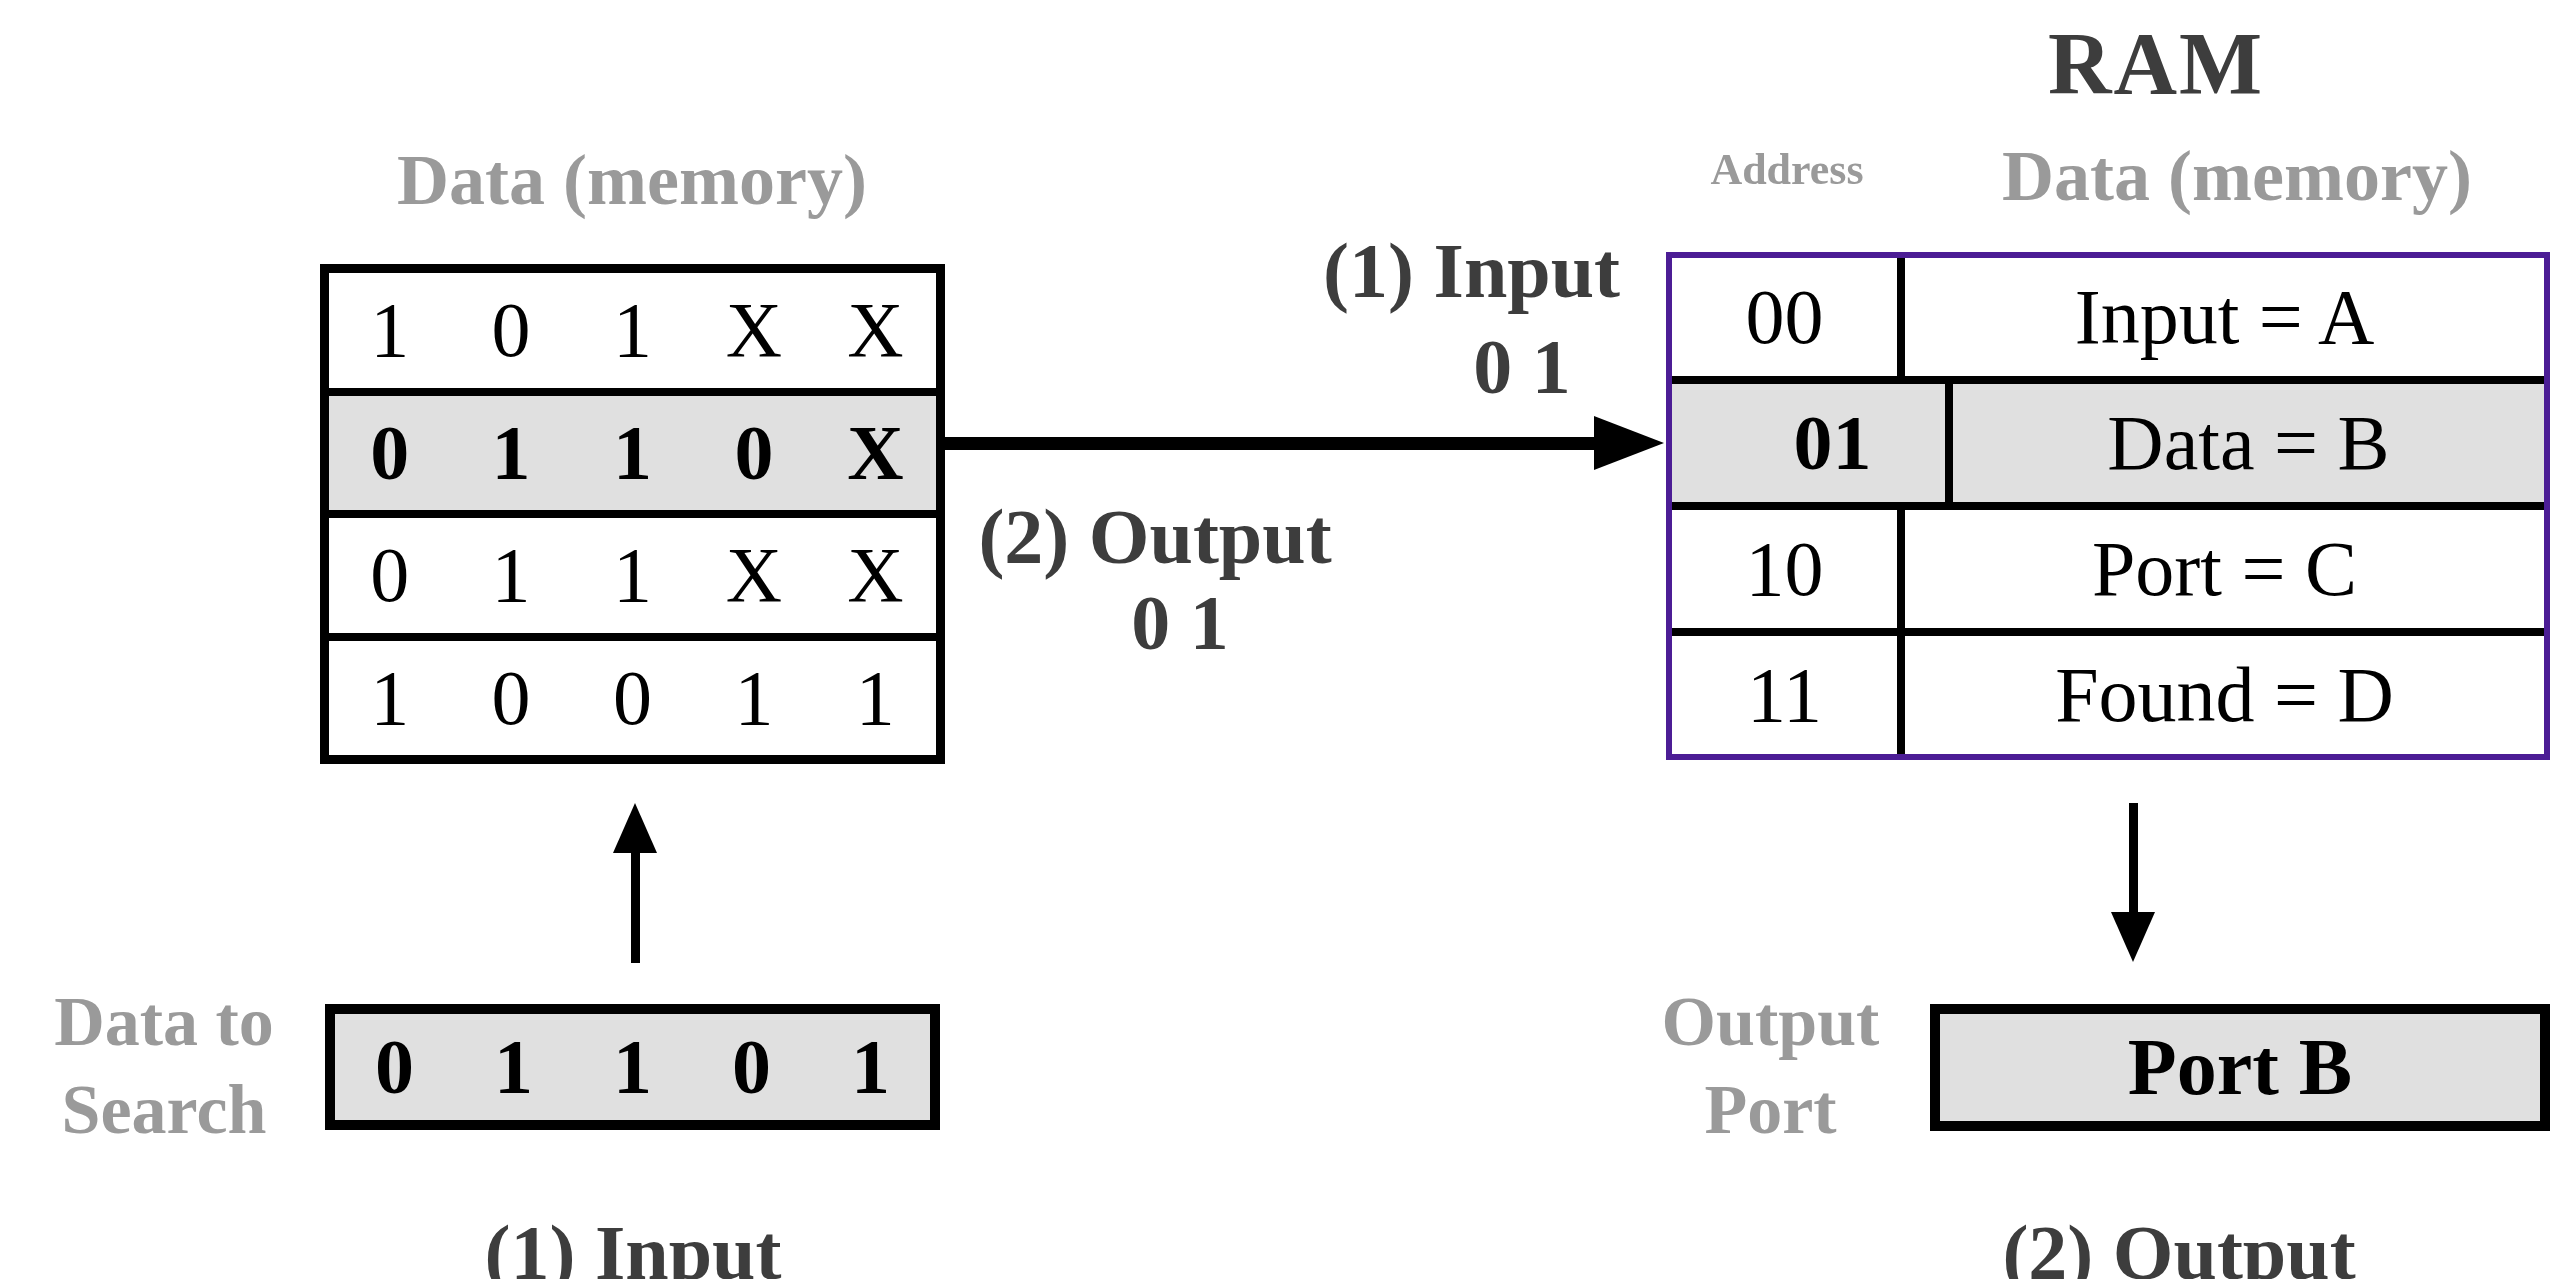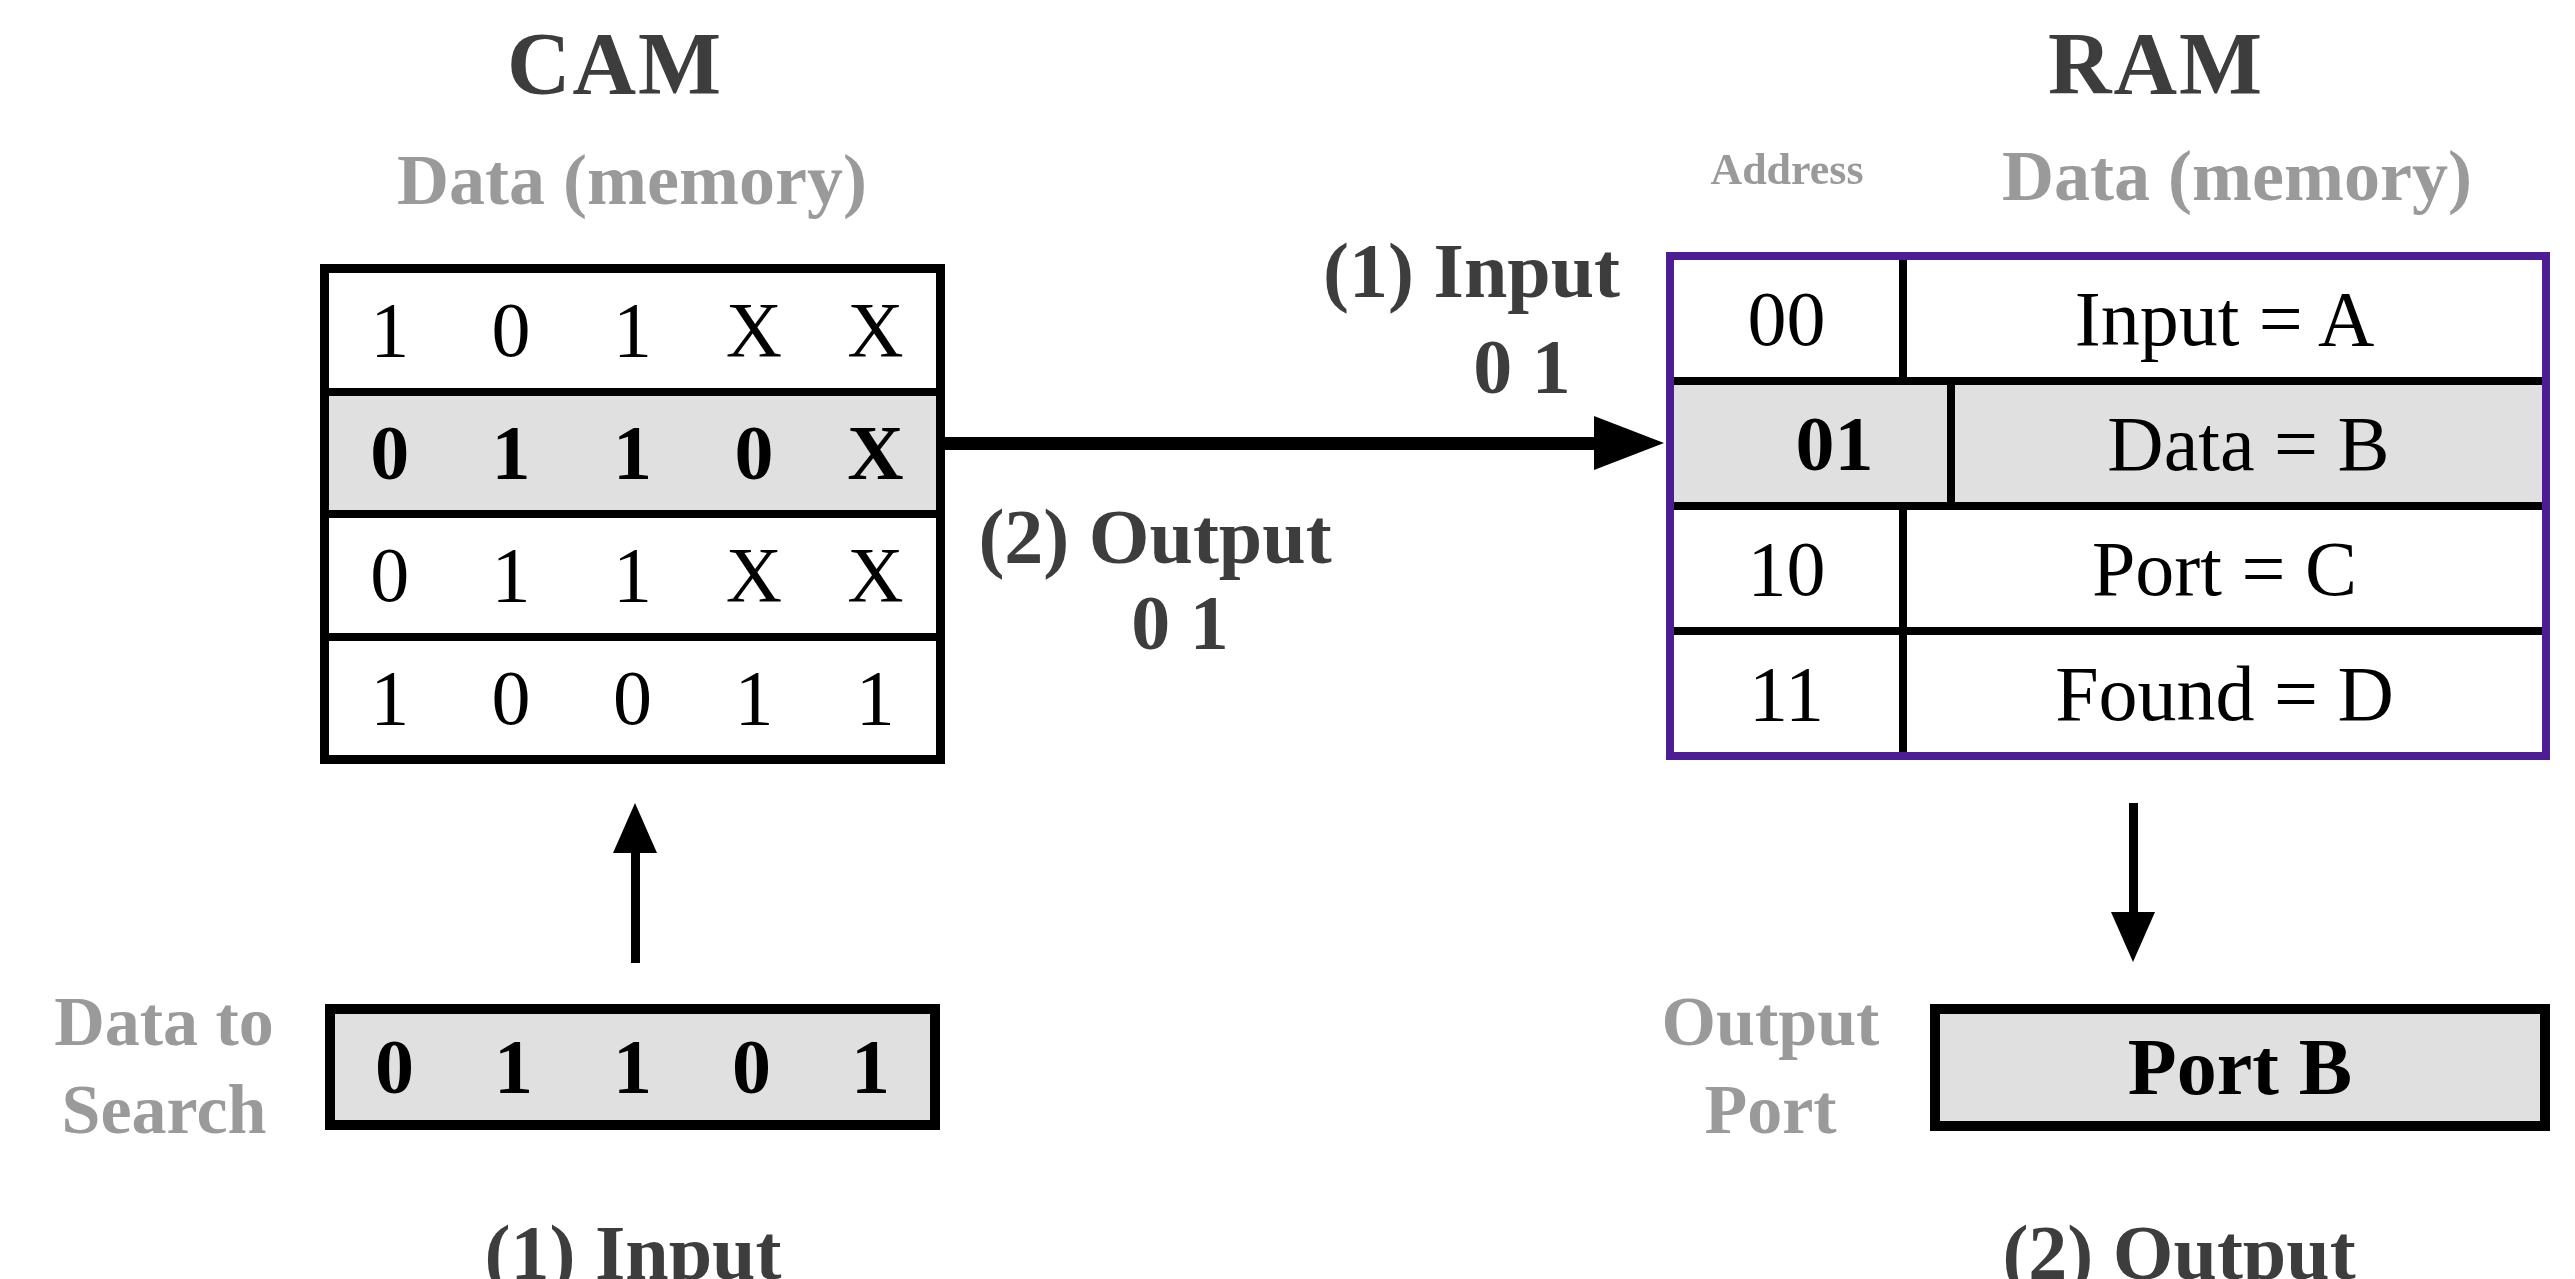--- a/index.html
+++ b/index.html
@@ -82,21 +82,21 @@
   .cam-cell {
     flex: 1;
     display: flex; align-items: center; justify-content: center;
     font-size: 78px;
   }
 
   
   .ram-table {
     left: 1666px; top: 252px;
     width: 884px; height: 508px;
-    border: 8px solid #4c1d95;
+    border: 6px solid #4c1d95;
     box-sizing: border-box;
     display: flex; flex-direction: column;
     background: #fff;
   }
   .ram-row {
     flex: 1;
     display: flex;
     border-bottom: 8px solid #000;
   }
   .ram-row:last-child { border-bottom: none; }
@@ -161,21 +161,20 @@
     border-top: 50px solid #000;
     border-left: 22px solid transparent;
     border-right: 22px solid transparent;
   }
 </style>
 </head>
 <body>
 
 <div id="canvas">
 
-  <div class="abs title" style="left:415px; top:20px; width:400px;">CAM</div>
 
   <div class="abs mem-label" style="left:332px; top:144px; width:600px;">Data (memory)</div>
 
   <div class="abs cam-table">
     <div class="cam-row">
       <span class="cam-cell">1</span>
       <span class="cam-cell">0</span>
       <span class="cam-cell">1</span>
       <span class="cam-cell">X</span>
       <span class="cam-cell">X</span>

